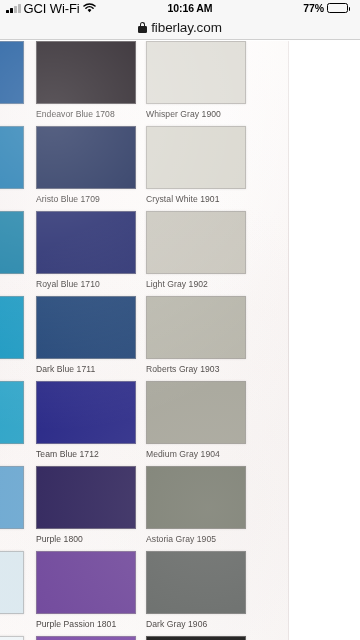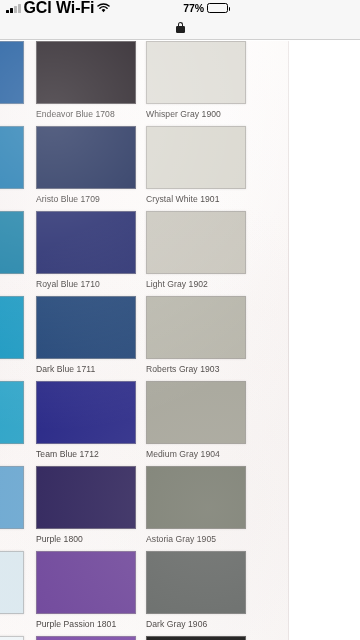--- a/index.html
+++ b/index.html
@@ -23,21 +23,21 @@
   .sb-center{ flex:1; text-align:center; }
   .sb-right{ display:flex; align-items:center; justify-content:flex-end; gap:3px; padding-right:12px; width:110px; }
 
   .signal{ display:flex; align-items:flex-end; gap:1.5px; height:9px; }
   .signal i{ width:2.5px; background:#000; border-radius:0.5px; display:block; }
   .signal i:nth-child(1){ height:3px; }
   .signal i:nth-child(2){ height:5px; }
   .signal i:nth-child(3){ height:7px; background:#b9b9b9; }
   .signal i:nth-child(4){ height:9px; background:#b9b9b9; }
 
-  .carrier{ font-size:16px; font-weight:bold; }
+  .carrier{ font-size:13px; font-weight:normal; }
 
   .wifi{ width:13px; height:10px; position:relative; }
   .wifi svg{ display:block; }
 
   .batt-pct{ font-size:10.5px; font-weight:bold; }
   .batt{ width:21px; height:10px; border:1px solid #000; border-radius:2.5px; position:relative; padding:1px; }
   .batt::after{ content:""; position:absolute; right:-3px; top:3px; width:1.5px; height:4px; background:#000; border-radius:0 1px 1px 0; }
   .batt .fill{ height:100%; background:#000; border-radius:1px; }
 
   
@@ -146,31 +146,33 @@
     </span>
     <span class="carrier">GCI Wi-Fi</span>
     <span class="wifi">
       <svg width="13" height="10" viewBox="0 0 13 10">
         <path d="M6.5 9.2 L4.6 6.9 a3 3 0 0 1 3.8 0 Z" fill="#000"></path>
         <path d="M2.9 5.2 a5.4 5.4 0 0 1 7.2 0" stroke="#000" stroke-width="1.5" fill="none" stroke-linecap="round"></path>
         <path d="M1.0 3.0 a8.3 8.3 0 0 1 11.0 0" stroke="#000" stroke-width="1.5" fill="none" stroke-linecap="round"></path>
       </svg>
     </span>
   </div>
+  <div class="sb-center">10:16 AM</div>
   <div class="sb-right">
     <span class="batt-pct">77%</span>
     <span class="batt"><span class="fill" style="width:77%"></span></span>
   </div>
 </div>
 
 <div class="urlbar">
   <span class="lock">
     <span class="shackle"></span>
       <span class="body"></span>
   </span>
+  <span class="url-text">fiberlay.com</span>
 </div>
 
 <div class="viewport">
   <div class="chart-photo">
     <div class="grid" id="grid">
         <div class="row" style="top: -2px;">
           <div class="cell col-left">
             <div class="swatch sw-top" style="background: rgb(11, 77, 150);"></div>
           </div>
           <div class="cell col-mid">

